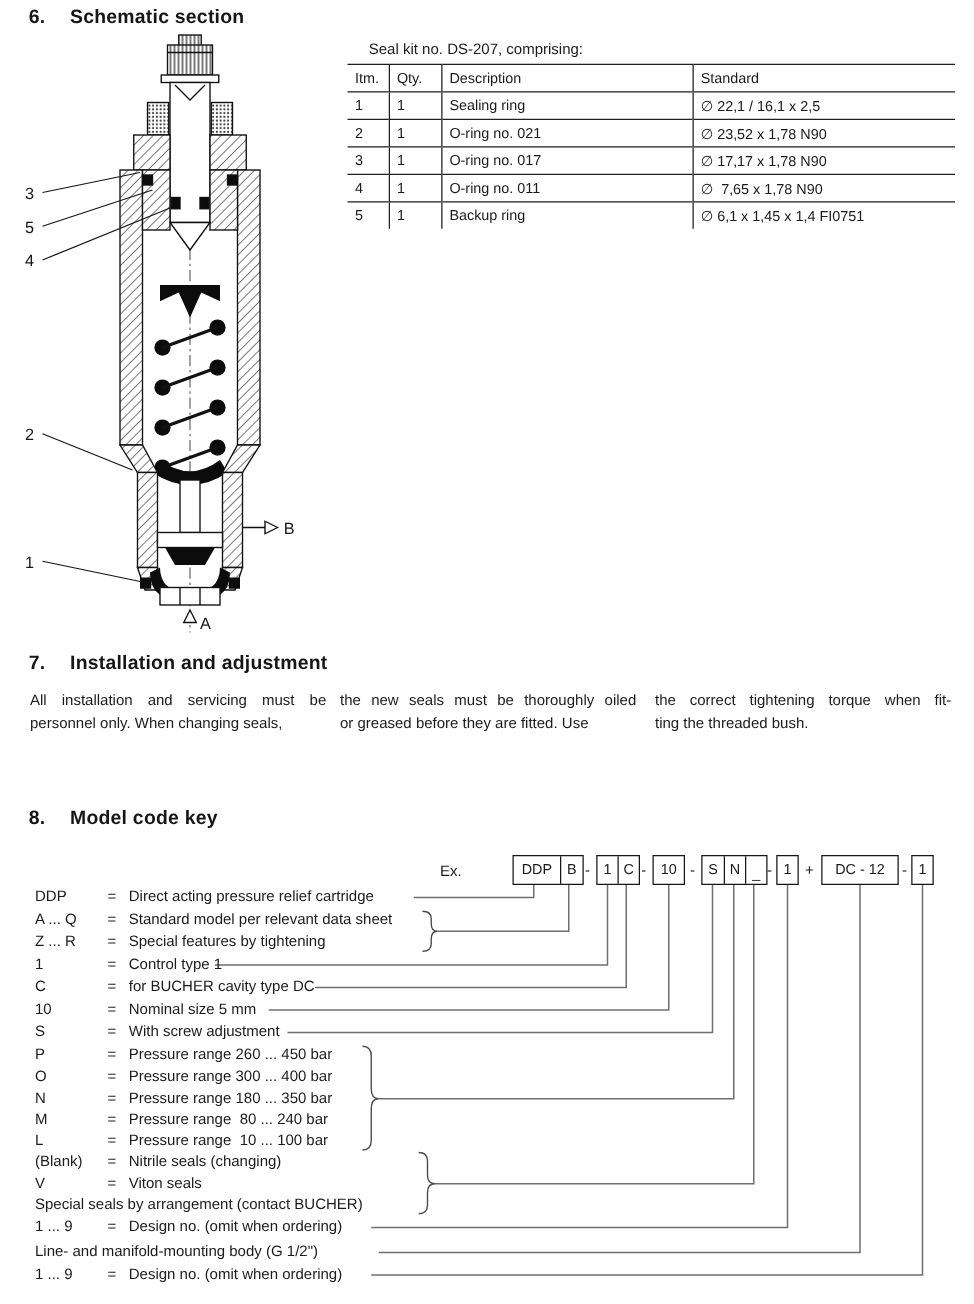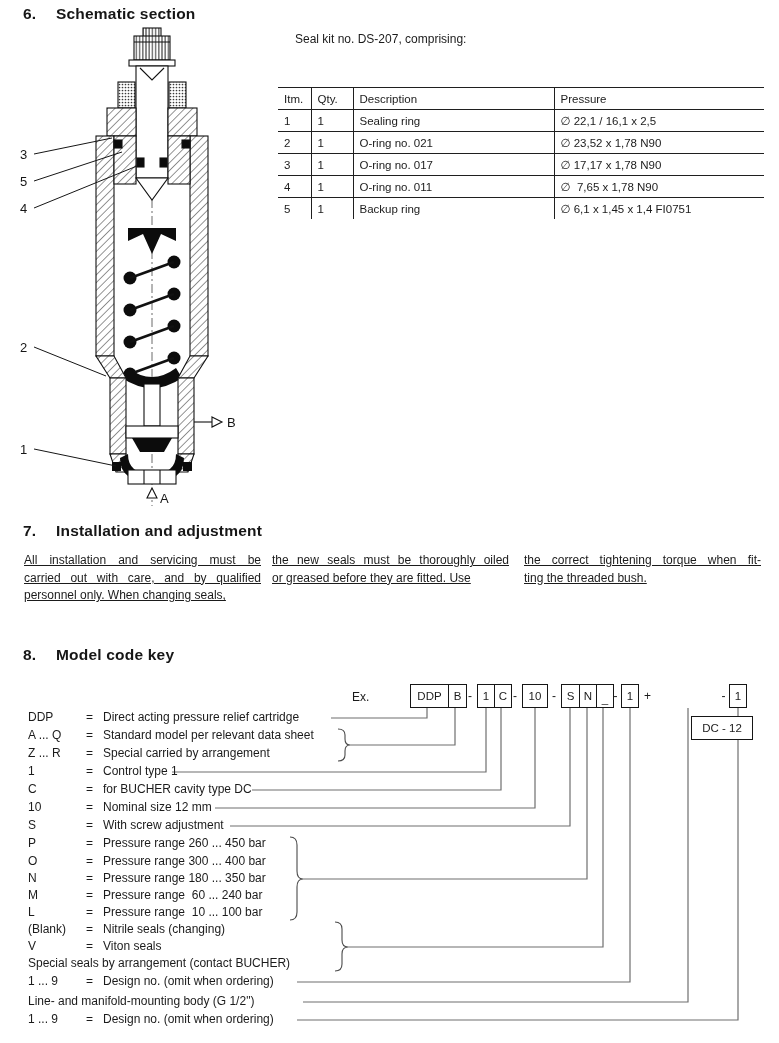--- a/index.html
+++ b/index.html
@@ -3,26 +3,26 @@
 <meta charset="utf-8">
 <style>
   html,body{margin:0;padding:0;background:#ffffff;}
   .page{position:relative;width:779px;height:1043px;background:#fff;overflow:hidden;
         font-family:"Liberation Sans",sans-serif;color:#1b1b1b;}
   .abs{position:absolute;}
   .sech{position:absolute;display:flex;font-weight:700;font-size:15.5px;color:#161616;letter-spacing:.2px;}
   .sech .num{display:inline-block;width:33px;}
   
   .sealtitle{position:absolute;left:279px;top:32px;font-size:12px;margin-left:16px;}
-  table.seal{position:absolute;left:278px;top:51px;border-collapse:collapse;font-size:11.5px;table-layout:fixed;margin-top:36px;}
+  table.seal{position:absolute;left:278px;top:51px;border-collapse:collapse;font-size:11.5px;table-layout:fixed;}
   table.seal td{height:21px;padding:0 0 0 6px;border-top:1.2px solid #1f1f1f;vertical-align:middle;white-space:pre;overflow:hidden;}
   table.seal td.vl{border-left:1.2px solid #1f1f1f;}
   
   .pcol{position:absolute;font-size:12px;line-height:17.6px;width:237px;}
-  .pline{text-align:justify;text-align-last:justify;white-space:normal;text-decoration:underline;}
+  .pline{text-align:justify;text-align-last:justify;white-space:normal;}
   .pline.lastl{text-align-last:left;}
   
   .krow{position:absolute;left:28px;height:16px;font-size:12px;white-space:pre;}
   .kcode{display:inline-block;width:58px;}
   .keq{display:inline-block;width:17px;}
   .cbox{position:absolute;top:684px;height:24px;display:flex;border:1.3px solid #161616;box-sizing:border-box;background:#fff;font-size:11.5px;}
   .cbox .cell{height:100%;display:flex;align-items:center;justify-content:center;border-left:1.3px solid #161616;box-sizing:border-box;}
   .cbox .cell:first-child{border-left:none;}
   .cbox .cell.low{align-items:flex-end;padding-bottom:2px;}
   .csep{position:absolute;top:689px;font-size:12px;text-align:center;}
@@ -153,21 +153,21 @@
         <col style="width:33px">
         <col style="width:42px">
         <col style="width:201px">
         <col style="width:210px">
       </colgroup>
     <tbody>
         <tr>
       <td>Itm.</td>
       <td class="vl">Qty.</td>
       <td class="vl">Description</td>
-      <td class="vl">Pressure</td>
+      <td class="vl">Standard</td>
     </tr>
     <tr>
       <td>1</td>
       <td class="vl">1</td>
       <td class="vl">Sealing ring</td>
       <td class="vl">∅ 22,1 / 16,1 x 2,5</td>
     </tr>
     <tr>
       <td>2</td>
       <td class="vl">1</td>
@@ -194,21 +194,20 @@
     </tr>
   </tbody>
     </table>
 
   <div class="sech" style="left:23px;top:522px;">
     <span class="num">7.</span>
     <span>Installation and adjustment</span>
   </div>
   <div class="pcol" style="left:24px;top:552px;">
     <div class="pline">All installation and servicing must be</div>
-    <div class="pline">carried out with care, and by qualified</div>
     <div class="pline lastl">personnel only. When changing seals,</div>
   </div>
   <div class="pcol" style="left:524px;top:552px;">
     <div class="pline">the correct tightening torque when fit-</div>
     <div class="pline lastl">ting the threaded bush.</div>
   </div>
   <div class="pcol" style="left:272px;top:552px;">
     <div class="pline">the new seals must be thoroughly oiled</div>
     <div class="pline lastl">or greased before they are fitted. Use</div>
   </div>
@@ -257,39 +256,39 @@
   <div class="cbox" style="left:561px;">
     <span class="cell" style="width:17px">S</span>
     <span class="cell" style="width:17px">N</span>
     <span class="cell low" style="width:17px">_</span>
   </div>
   <span class="csep" style="left:610px;width:11px">-</span>
   <div class="cbox" style="left:621px;">
     <span class="cell" style="width:16px">1</span>
   </div>
   <span class="csep" style="left:638px;width:19px">+</span>
-  <div class="cbox" style="left:691px;margin-top:32px;">
+  <div class="cbox" style="left:657px;">
     <span class="cell" style="width:60px">DC - 12</span>
   </div>
   <span class="csep" style="left:718px;width:11px">-</span>
   <div class="cbox" style="left:729px;">
     <span class="cell" style="width:16px">1</span>
   </div>
 
   <div class="krow" style="top:710px"><span class="kcode">DDP</span><span class="keq">=</span><span class="ktext">Direct acting pressure relief cartridge</span></div>
   <div class="krow" style="top:728px"><span class="kcode">A ... Q</span><span class="keq">=</span><span class="ktext">Standard model per relevant data sheet</span></div>
-  <div class="krow" style="top:746px"><span class="kcode">Z ... R</span><span class="keq">=</span><span class="ktext">Special carried by arrangement</span></div>
+  <div class="krow" style="top:746px"><span class="kcode">Z ... R</span><span class="keq">=</span><span class="ktext">Special features by tightening</span></div>
   <div class="krow" style="top:764px"><span class="kcode">1</span><span class="keq">=</span><span class="ktext">Control type 1</span></div>
   <div class="krow" style="top:782px"><span class="kcode">C</span><span class="keq">=</span><span class="ktext">for BUCHER cavity type DC</span></div>
-  <div class="krow" style="top:800px"><span class="kcode">10</span><span class="keq">=</span><span class="ktext">Nominal size 12 mm</span></div>
+  <div class="krow" style="top:800px"><span class="kcode">10</span><span class="keq">=</span><span class="ktext">Nominal size 5 mm</span></div>
   <div class="krow" style="top:818px"><span class="kcode">S</span><span class="keq">=</span><span class="ktext">With screw adjustment</span></div>
   <div class="krow" style="top:836px"><span class="kcode">P</span><span class="keq">=</span><span class="ktext">Pressure range 260 ... 450 bar</span></div>
   <div class="krow" style="top:854px"><span class="kcode">O</span><span class="keq">=</span><span class="ktext">Pressure range 300 ... 400 bar</span></div>
   <div class="krow" style="top:871px"><span class="kcode">N</span><span class="keq">=</span><span class="ktext">Pressure range 180 ... 350 bar</span></div>
-  <div class="krow" style="top:888px"><span class="kcode">M</span><span class="keq">=</span><span class="ktext">Pressure range  60 ... 240 bar</span></div>
+  <div class="krow" style="top:888px"><span class="kcode">M</span><span class="keq">=</span><span class="ktext">Pressure range  80 ... 240 bar</span></div>
   <div class="krow" style="top:905px"><span class="kcode">L</span><span class="keq">=</span><span class="ktext">Pressure range  10 ... 100 bar</span></div>
   <div class="krow" style="top:922px"><span class="kcode">(Blank)</span><span class="keq">=</span><span class="ktext">Nitrile seals (changing)</span></div>
   <div class="krow" style="top:939px"><span class="kcode">V</span><span class="keq">=</span><span class="ktext">Viton seals</span></div>
   <div class="krow" style="top:956px"><span class="ktext">Special seals by arrangement (contact BUCHER)</span></div>
   <div class="krow" style="top:974px"><span class="kcode">1 ... 9</span><span class="keq">=</span><span class="ktext">Design no. (omit when ordering)</span></div>
   <div class="krow" style="top:994px"><span class="ktext">Line- and manifold-mounting body (G 1/2")</span></div>
   <div class="krow" style="top:1012px"><span class="kcode">1 ... 9</span><span class="keq">=</span><span class="ktext">Design no. (omit when ordering)</span></div>
 
 </div>
 

